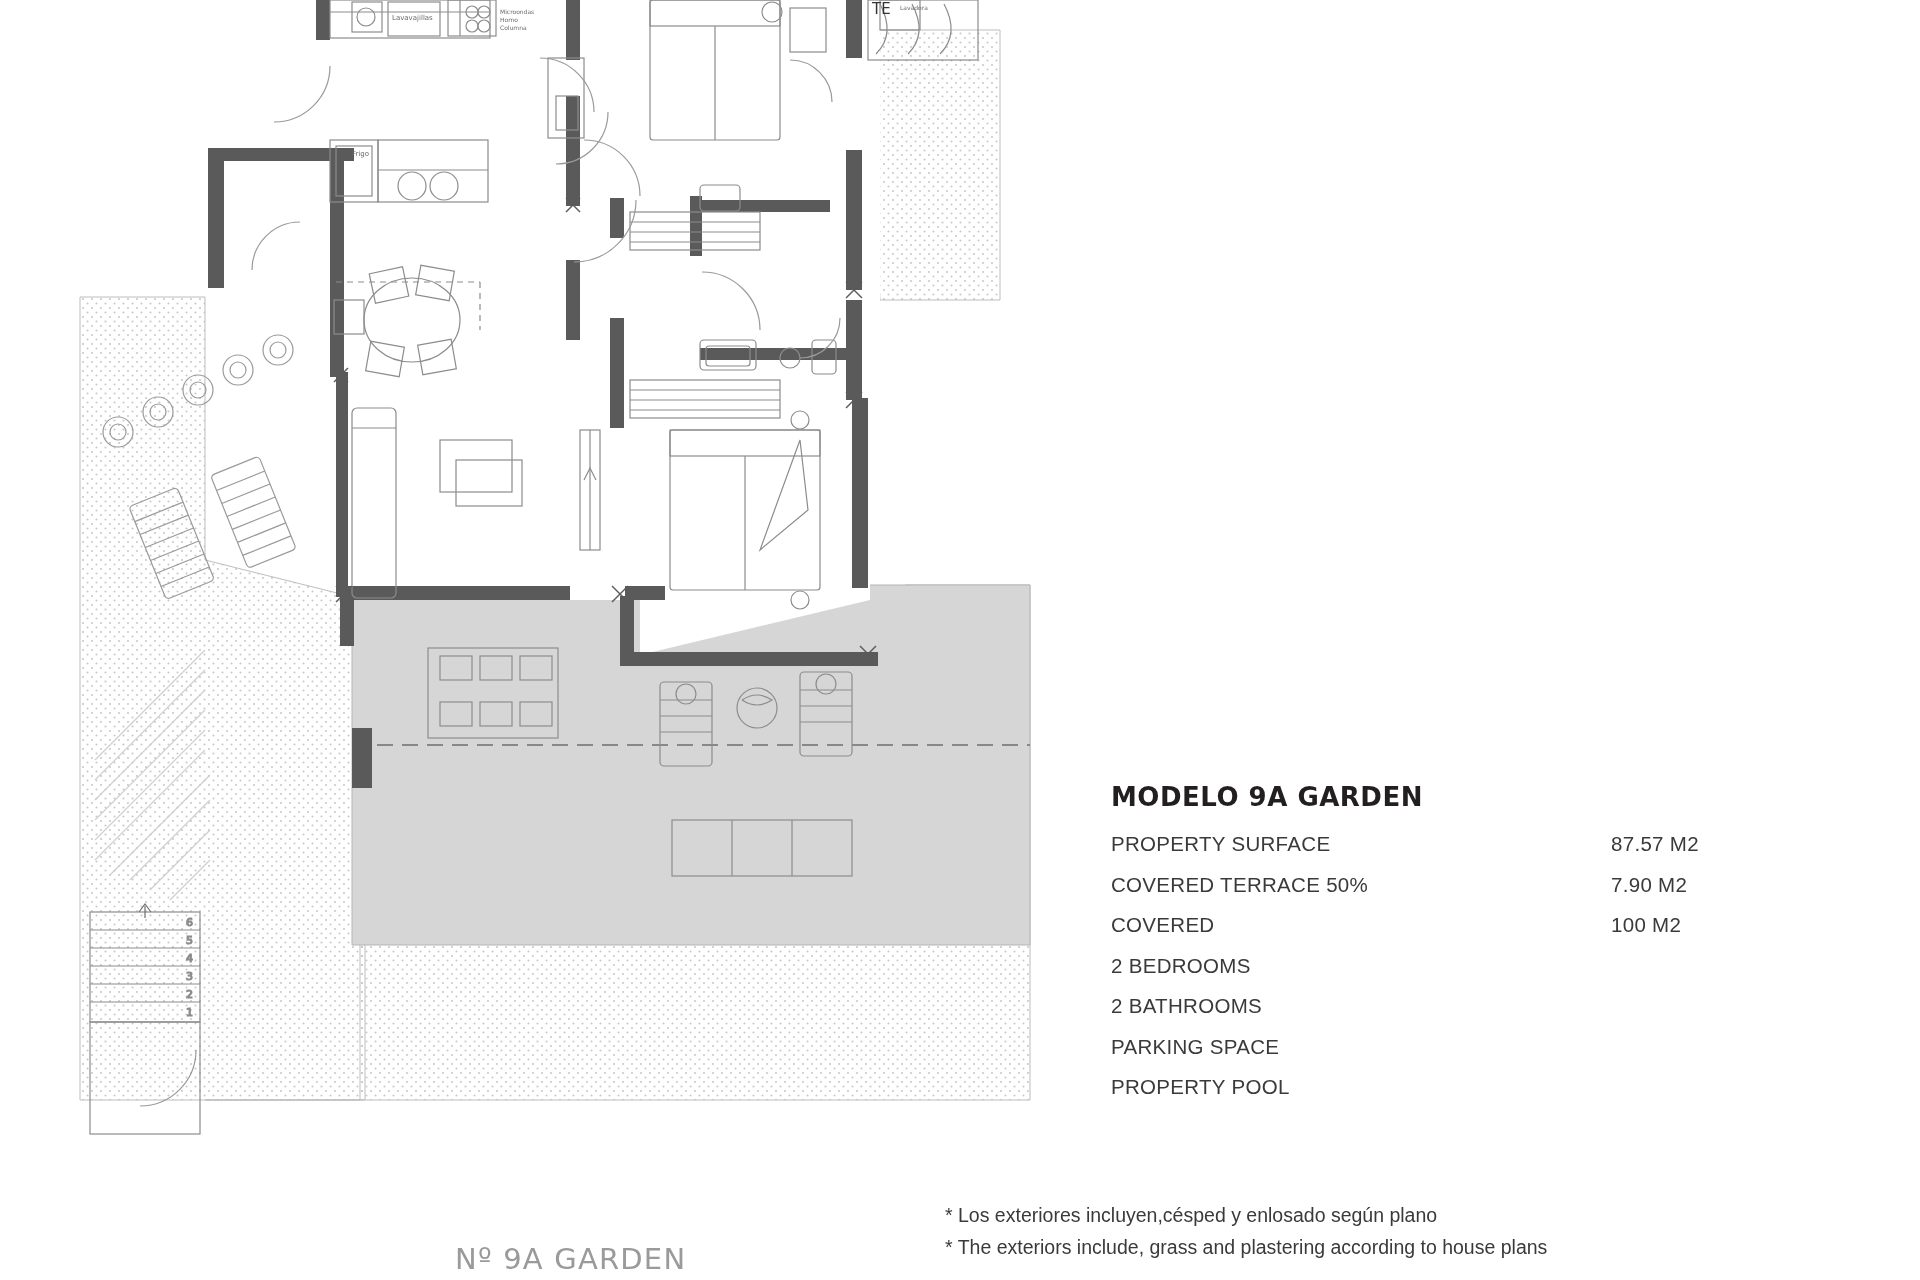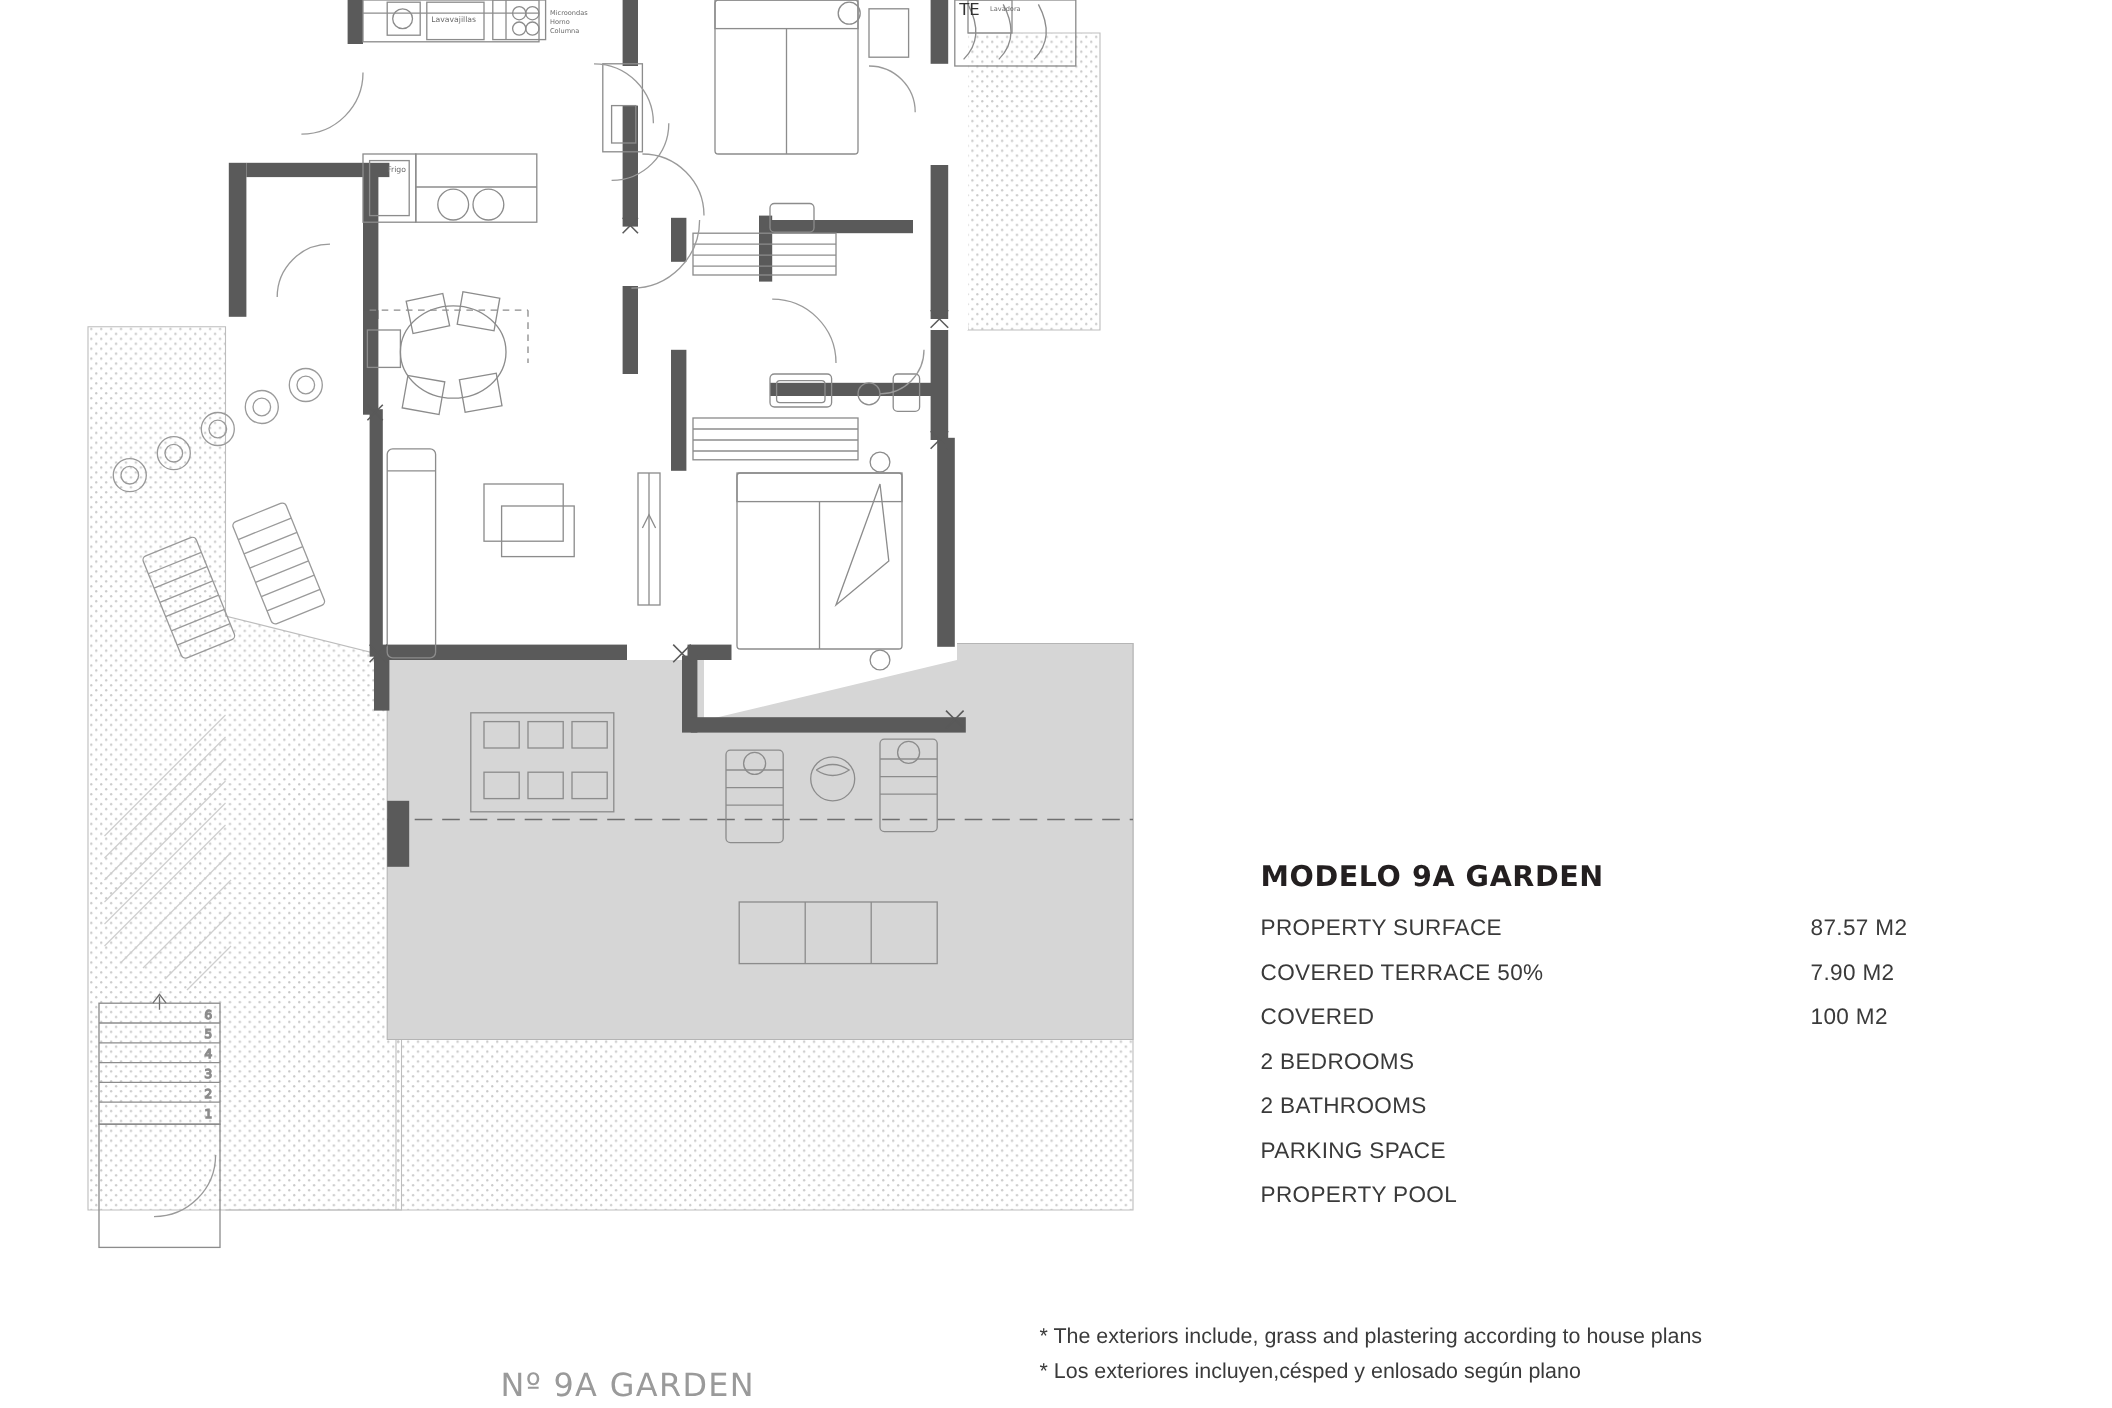--- a/index.html
+++ b/index.html
@@ -22,21 +22,21 @@
     left: 0;
     top: 0;
     width: 1100px;
     height: 1280px;
   }
   #plan-svg { display: block; }
 
   
   #spec-panel {
     position: absolute;
-    left: 1146px;
+    left: 1111px;
     top: 782px;
     width: 640px;
   }
   #spec-title {
     font-size: 26px;
     font-weight: bold;
     letter-spacing: 0.5px;
     color: #231f20;
     margin: 0 0 22px 0;
     font-family: "DejaVu Sans", sans-serif;
@@ -396,17 +396,17 @@
     <span class="spec-value"></span>
   </div>
 
   <div class="spec-row">
     <span class="spec-label">PROPERTY POOL</span>
     <span class="spec-value"></span>
   </div>
 </div>
 
 <div id="notes">
+  <div class="note-line">* Los exteriores incluyen,césped y enlosado según plano</div>
   <div class="note-line">* The exteriors include, grass and plastering according to house plans</div>
-  <div class="note-line">* Los exteriores incluyen,césped y enlosado según plano</div>
 </div>
 
 <div id="plan-caption">Nº 9A GARDEN</div>
 
 </body></html>

